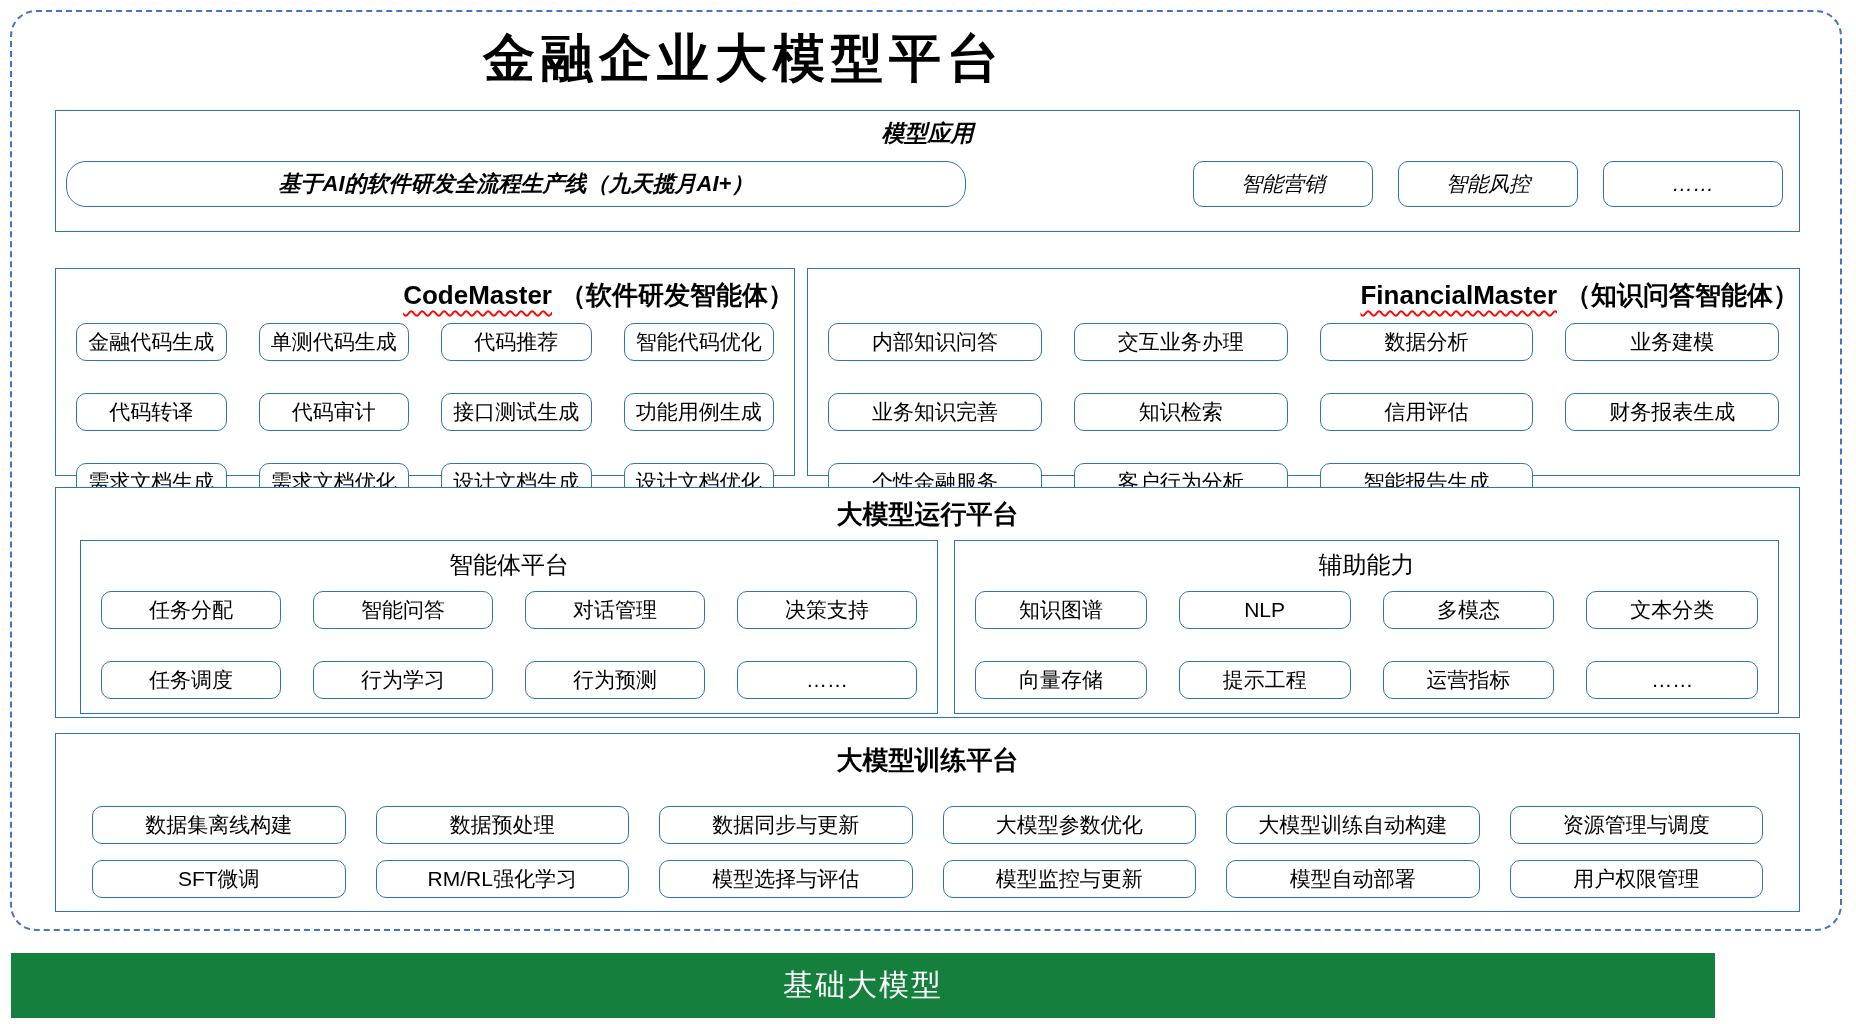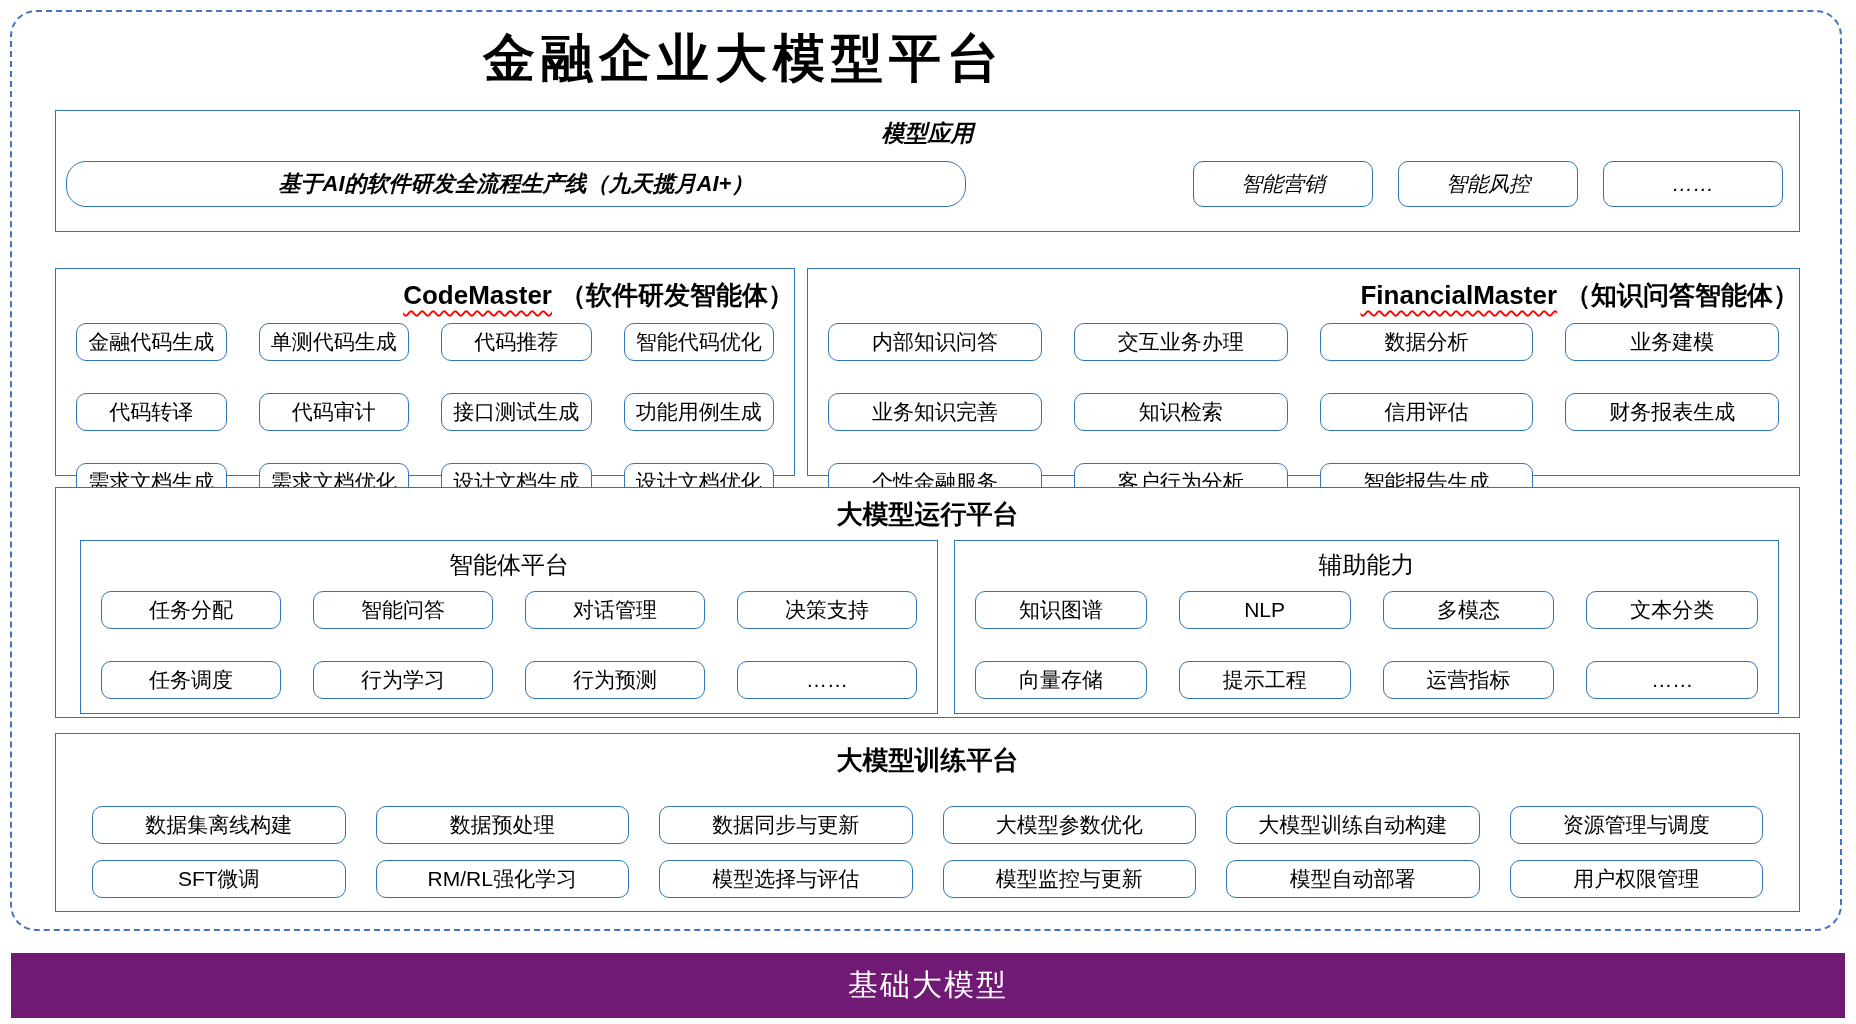--- a/index.html
+++ b/index.html
@@ -80,22 +80,22 @@
   .group-title{text-align:center;font-size:24px;padding:8px 0 10px;}
   
   .sec4{left:55px;top:733px;width:1745px;height:179px;}
   .grid6{
     display:grid;grid-template-columns:repeat(6,1fr);
     column-gap:30px;row-gap:16px;padding:0 36px;margin-top:28px;
   }
   .grid6 .box{height:38px;}
   
   .base-bar{
-    position:absolute;left:11px;top:953px;width:1834px;height:65px;
-    background:#701a75;display:flex;align-items:center;justify-content:center;
+    position:absolute;left:11px;top:953px;width:1704px;height:65px;
+    background:#15803d;display:flex;align-items:center;justify-content:center;
     color:#ffffff;font-size:30px;letter-spacing:2px;
   }
 </style>
 </head>
 <body>
 
 <div class="outer-dash"></div>
 
 <h1 class="title">金融企业大模型平台</h1>
 

